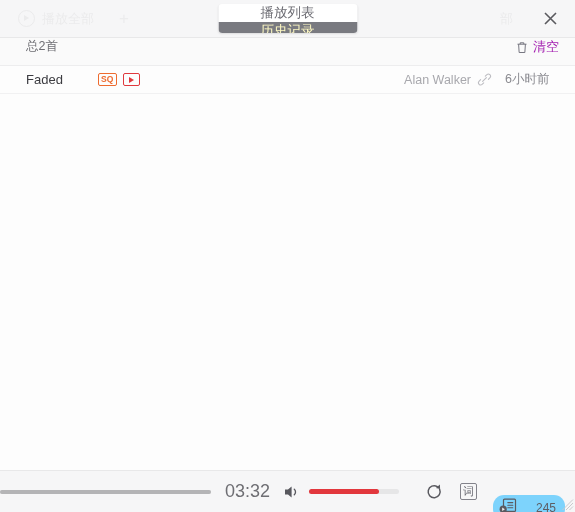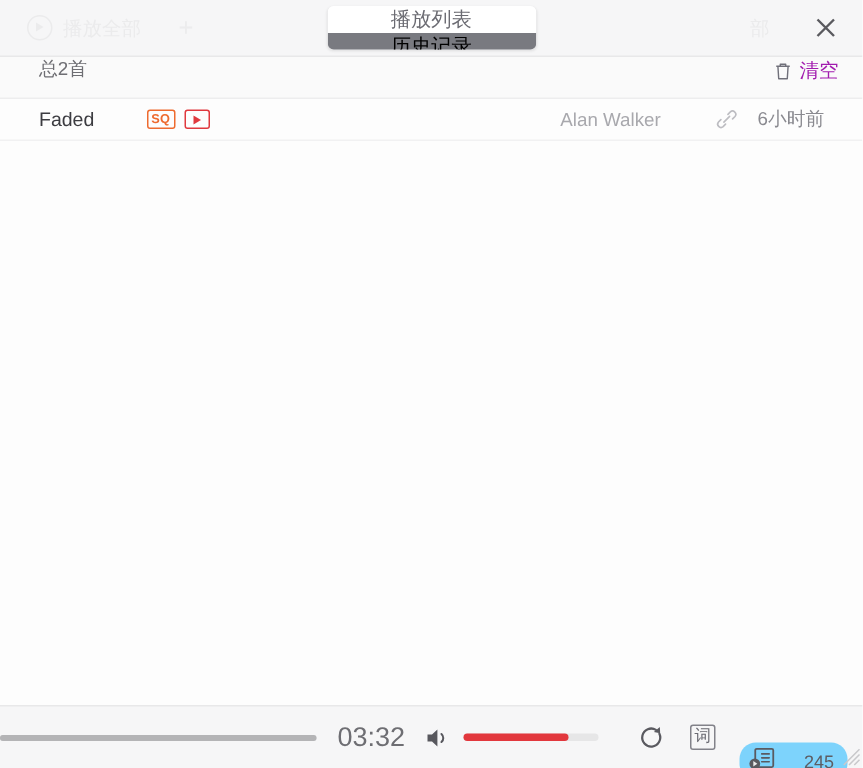--- a/index.html
+++ b/index.html
@@ -102,21 +102,21 @@
     font-size: 13.5px;
     cursor: pointer;
     user-select: none;
   }
   .tab.inactive {
     background: #ffffff;
     color: #6b6b72;
   }
   .tab.active {
     background: #797a80;
-    color: #000000;
+    color: #fef9c3;
     text-decoration: underline;
   }
 
   .close-btn {
     position: absolute;
     right: 10px;
     top: 0;
     width: 30px;
     height: 37px;
     display: flex;
@@ -216,21 +216,21 @@
     border-bottom: 3.5px solid transparent;
     margin-left: 1px;
   }
   .row .artist {
     width: 128px;
     font-size: 12.5px;
     color: #a8a8ad;
     white-space: nowrap;
     overflow: hidden;
     text-overflow: ellipsis;
-    text-align: center;
+    text-align: right;
     margin-left: 35px;
   }
   .row .link-icon {
     width: 26px;
     display: flex;
     justify-content: center;
     align-items: center;
     cursor: pointer;
   }
   .row .link-icon svg { display: block; }

